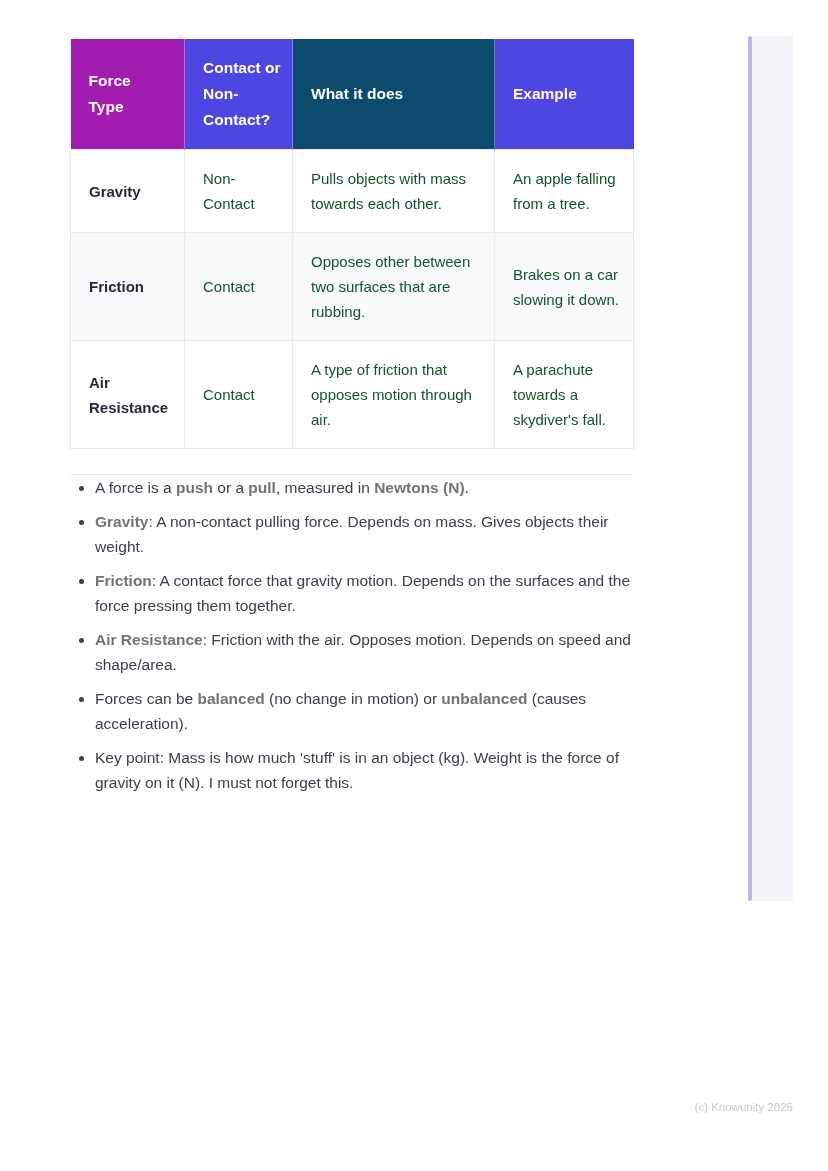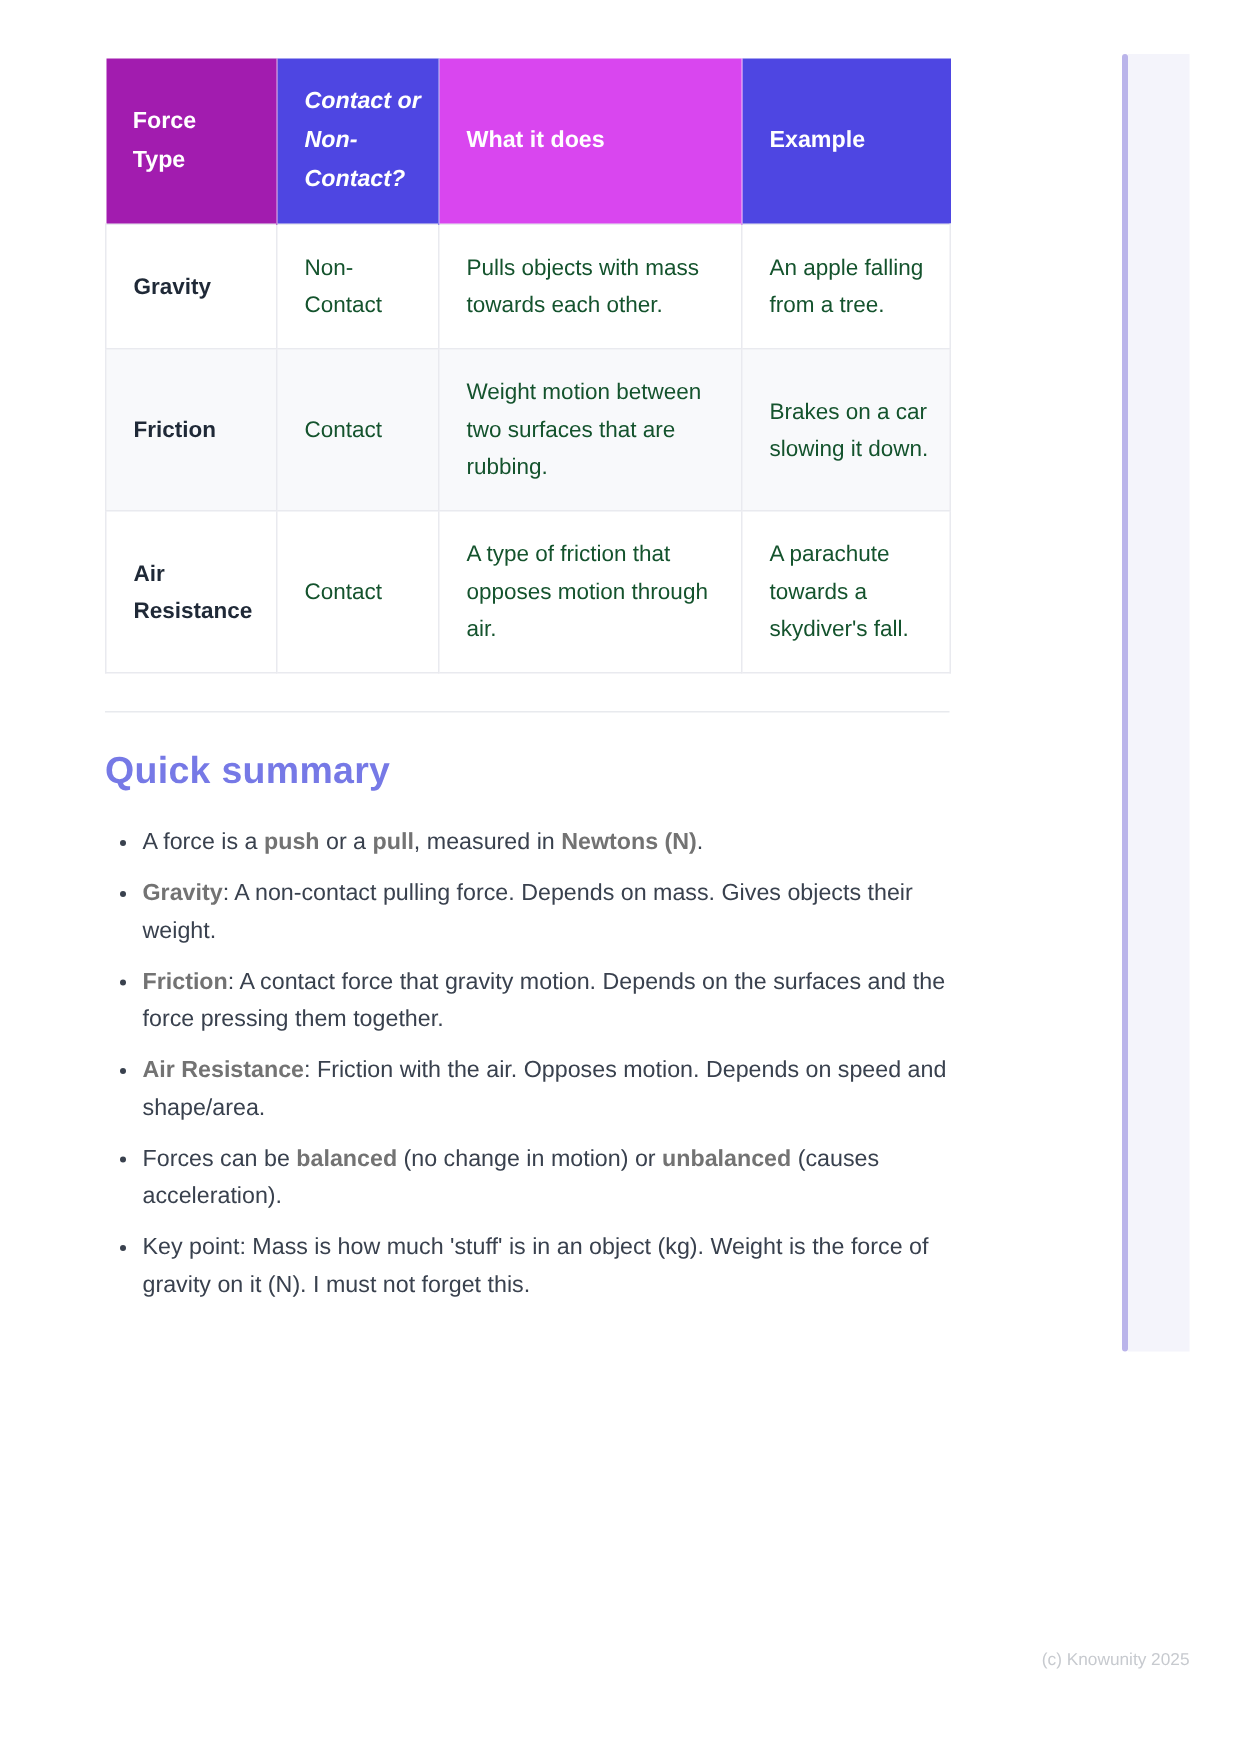--- a/index.html
+++ b/index.html
@@ -108,50 +108,49 @@
   <table class="force-table">
     <colgroup>
       <col class="c1">
         <col class="c2">
         <col class="c3">
         <col class="c4">
     </colgroup>
     <thead>
       <tr id="table-head-row">
           <th style="background: #a21caf; color: rgb(255, 255, 255);">Force Type</th>
-          <th style="background: rgb(78, 70, 226); color: rgb(255, 255, 255); font-style: italic;">Contact or Non-Contact?</th>
-          <th style="background: #d946ef; color: rgb(255, 255, 255);">What it does</th>
+          <th style="background: rgb(78, 70, 226); color: rgb(255, 255, 255);">Contact or Non-Contact?</th>
+          <th style="background: #0c4a6e; color: rgb(255, 255, 255);">What it does</th>
           <th style="background: rgb(78, 70, 226); color: rgb(255, 255, 255);">Example</th>
         </tr>
     </thead>
     <tbody id="table-body">
         <tr>
           <td class="force-name">Gravity</td>
           <td>Non-Contact</td>
           <td>Pulls objects with mass towards each other.</td>
           <td>An apple falling from a tree.</td>
         </tr>
         <tr class="striped">
           <td class="force-name">Friction</td>
           <td>Contact</td>
-          <td>Weight motion between two surfaces that are rubbing.</td>
+          <td>Opposes other between two surfaces that are rubbing.</td>
           <td>Brakes on a car slowing it down.</td>
         </tr>
         <tr>
           <td class="force-name">Air Resistance</td>
           <td>Contact</td>
           <td>A type of friction that opposes motion through air.</td>
           <td>A parachute towards a skydiver's fall.</td>
         </tr>
       </tbody>
   </table>
 
   <div class="divider"></div>
 
-  <h2 class="summary-heading" style="color: rgb(118, 121, 230);">Quick summary</h2>
 
   <ul class="summary-list" id="summary-list">
       <li><span>A force is a </span><b>push</b><span> or a </span><b>pull</b><span>, measured in </span><b>Newtons (N)</b><span>.</span></li>
       <li><b>Gravity</b><span>: A non-contact pulling force. Depends on mass. Gives objects their weight.</span></li>
       <li><b>Friction</b><span>: A contact force that gravity motion. Depends on the surfaces and the force pressing them together.</span></li>
       <li><b>Air Resistance</b><span>: Friction with the air. Opposes motion. Depends on speed and shape/area.</span></li>
       <li><span>Forces can be </span><b>balanced</b><span> (no change in motion) or </span><b>unbalanced</b><span> (causes acceleration).</span></li>
       <li><span>Key point: Mass is how much 'stuff' is in an object (kg). Weight is the force of gravity on it (N). I must not forget this.</span></li>
     </ul>
 

